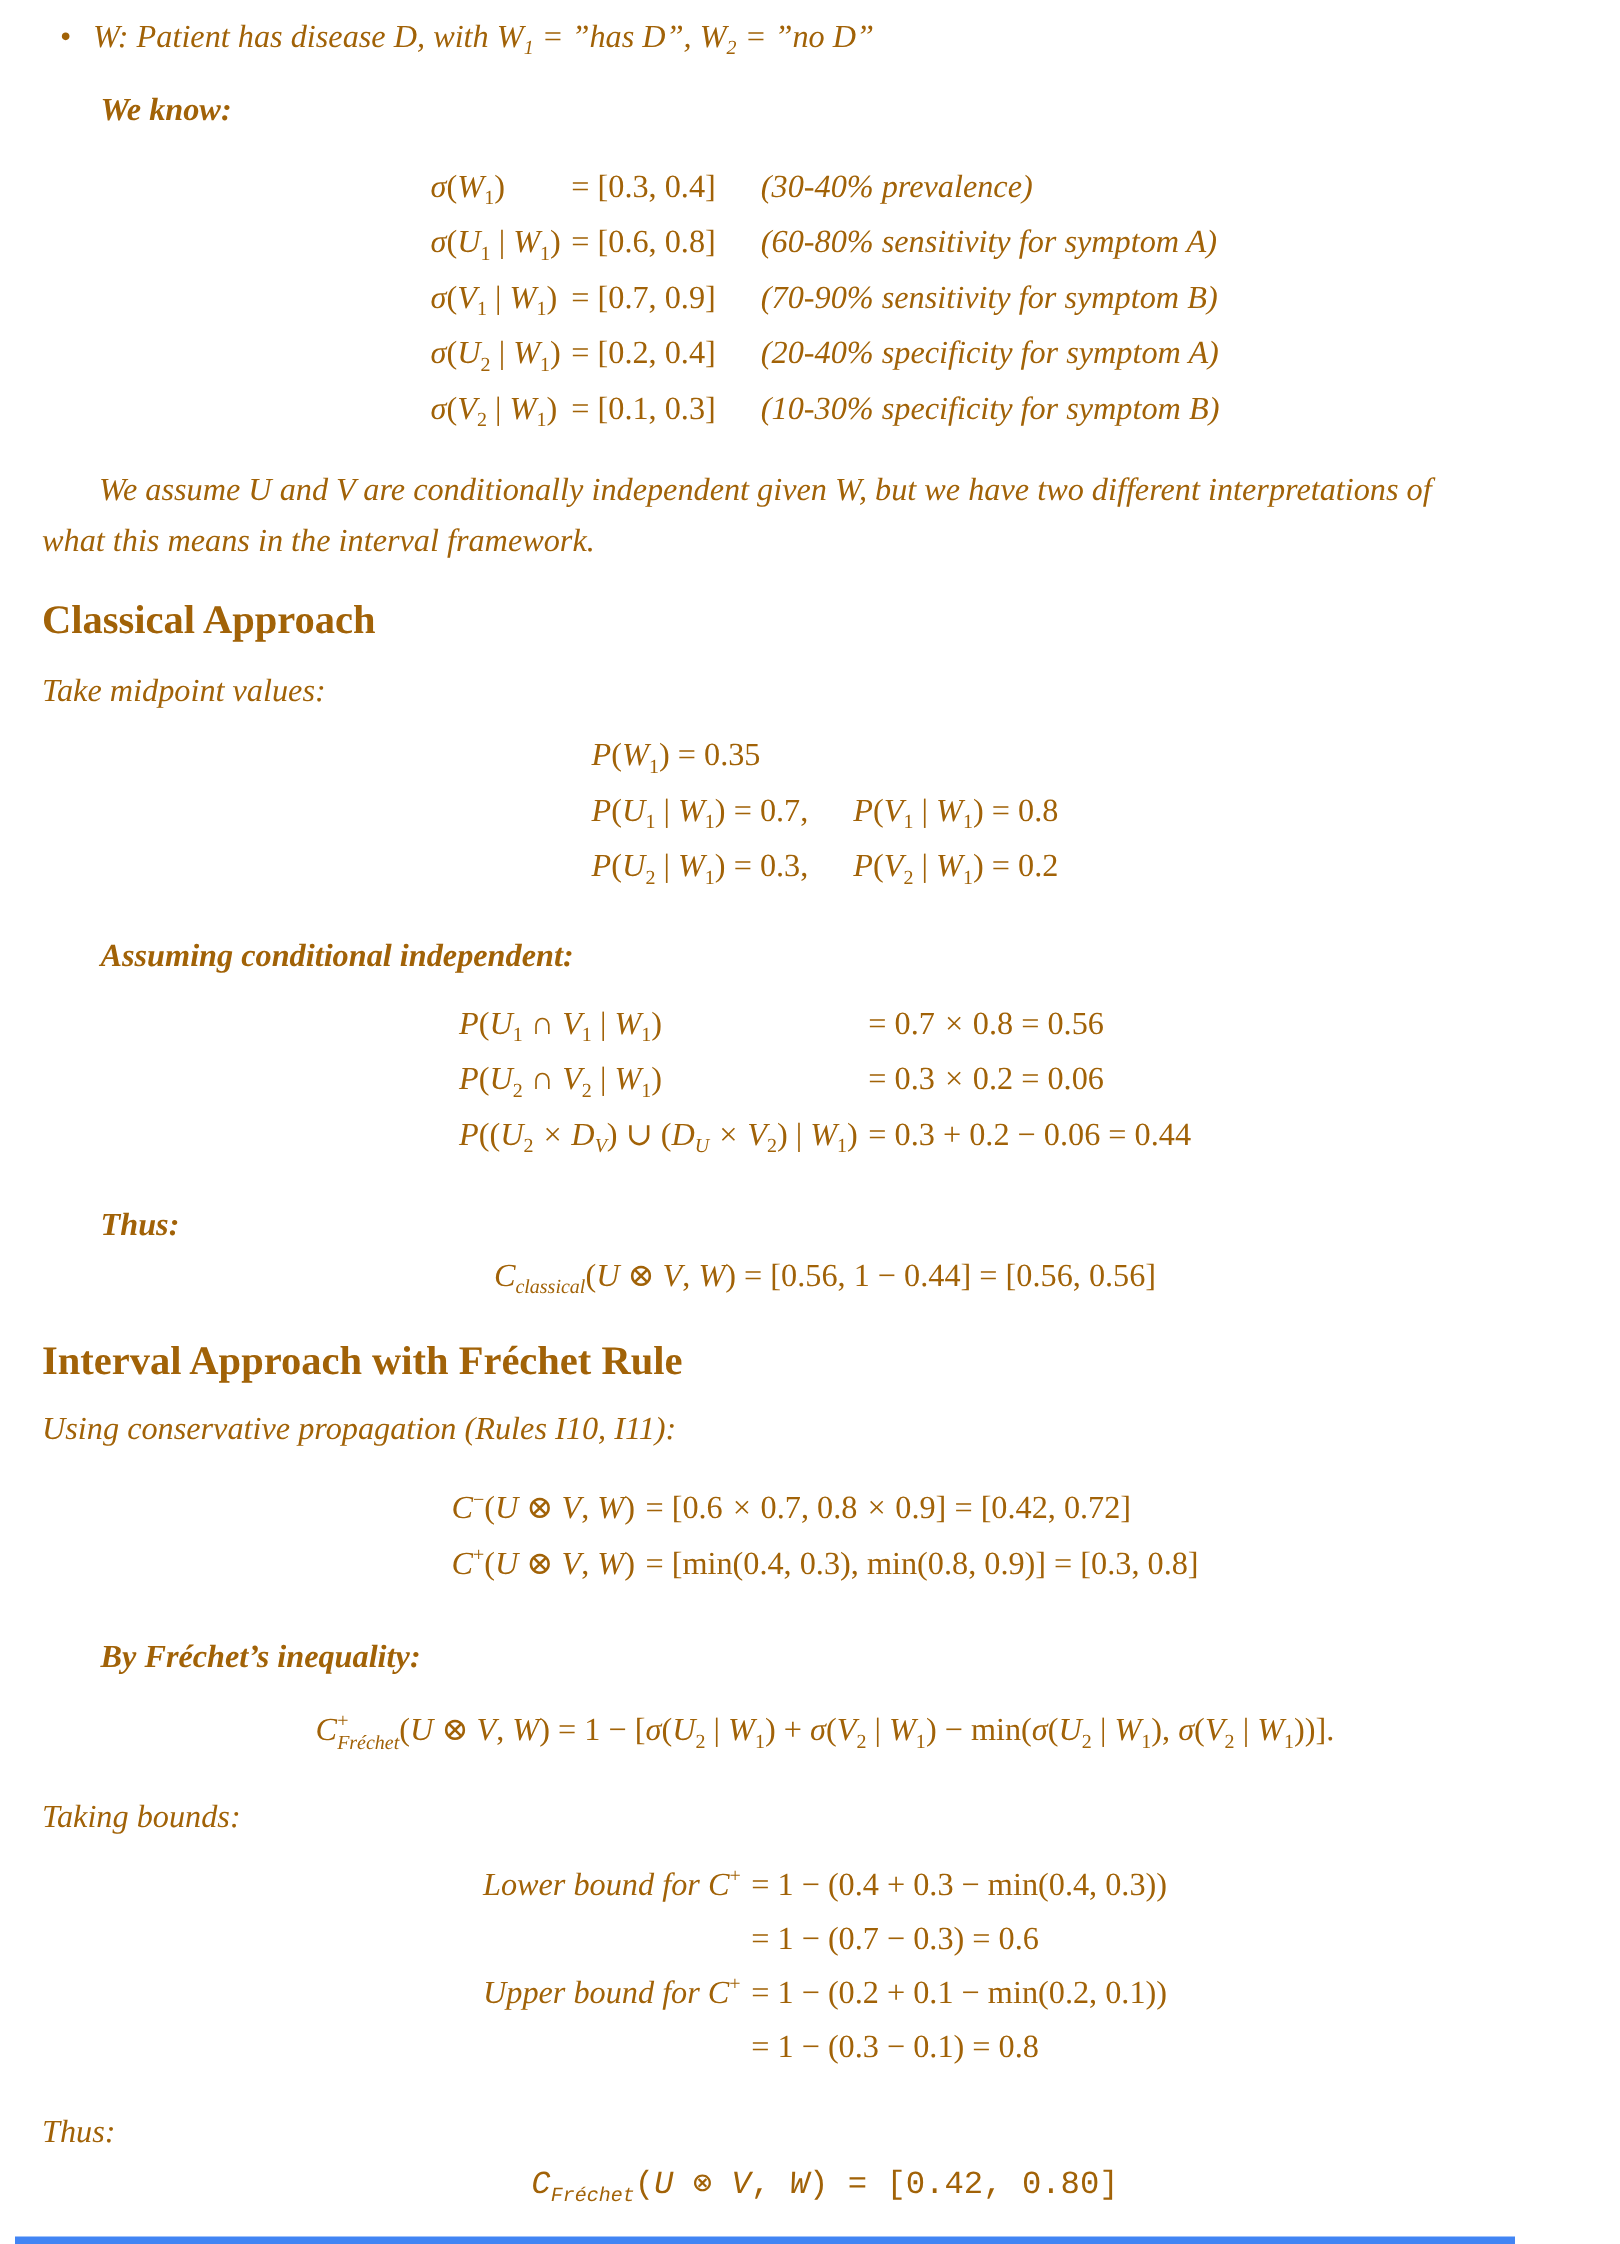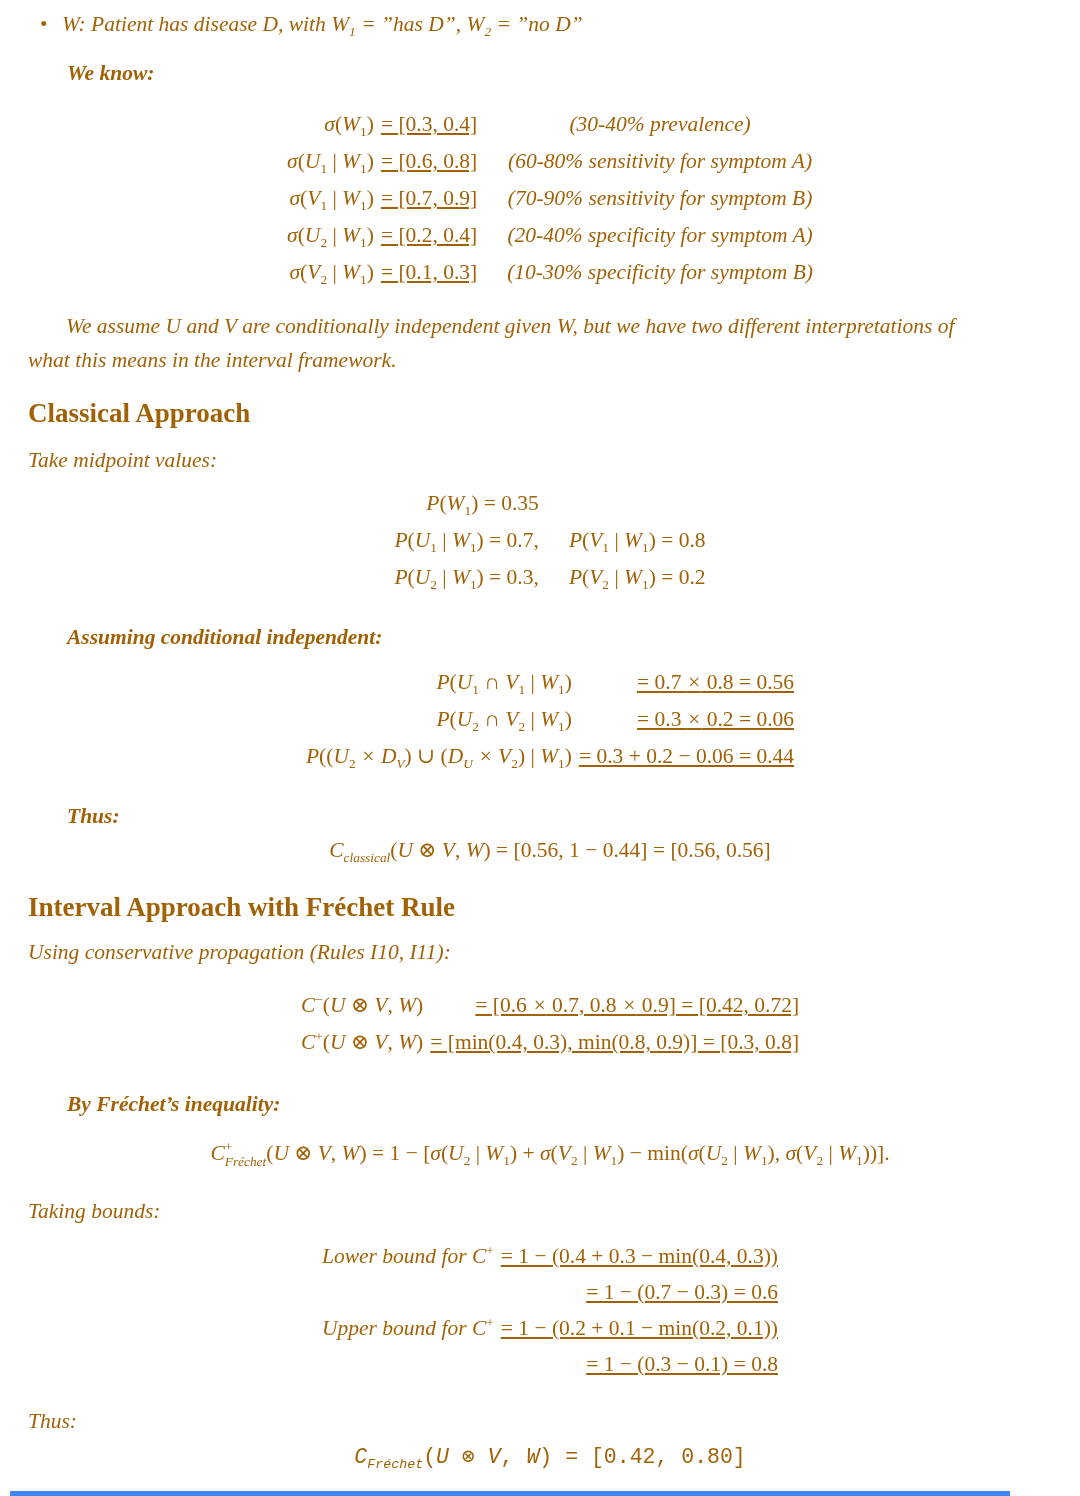--- a/index.html
+++ b/index.html
@@ -24,23 +24,23 @@
   .para{
     margin-left:18px;margin-right:18px;
     width:945px;
     line-height:34px;
     text-indent:38px;
   }
   
   .eqtable{display:table;margin-left:auto;margin-right:auto;}
   .eqrow{display:table-row;}
   .eqcell{display:table-cell;white-space:nowrap;line-height:37px;vertical-align:baseline;}
-  .eqcell.lhs{text-align:right;}
-  .eqcell.rhs{text-align:right;padding-left:7px;text-decoration:underline;}
-  .eqcell.comment{text-align:center;padding-left:30px;}
+  .eqcell.lhs{}
+  .eqcell.rhs{text-align:left;padding-left:7px;}
+  .eqcell.comment{text-align:left;padding-left:30px;}
   .eqcell.pair-right{padding-left:30px;}
   .bounds .eqcell{line-height:36px;}
   .centered-eq{text-align:center;white-space:nowrap;line-height:30px;}
   .bigeq{line-height:32px;}
   
   sub,sup{font-size:0.62em;line-height:0;}
   .supsub{display:inline-flex;flex-direction:column;align-items:flex-start;vertical-align:0.42em;}
   .supsub .ss-sup,.supsub .ss-sub{font-size:0.62em;line-height:1.15;}
   .supsub .ss-sub{font-style:italic;}
   

